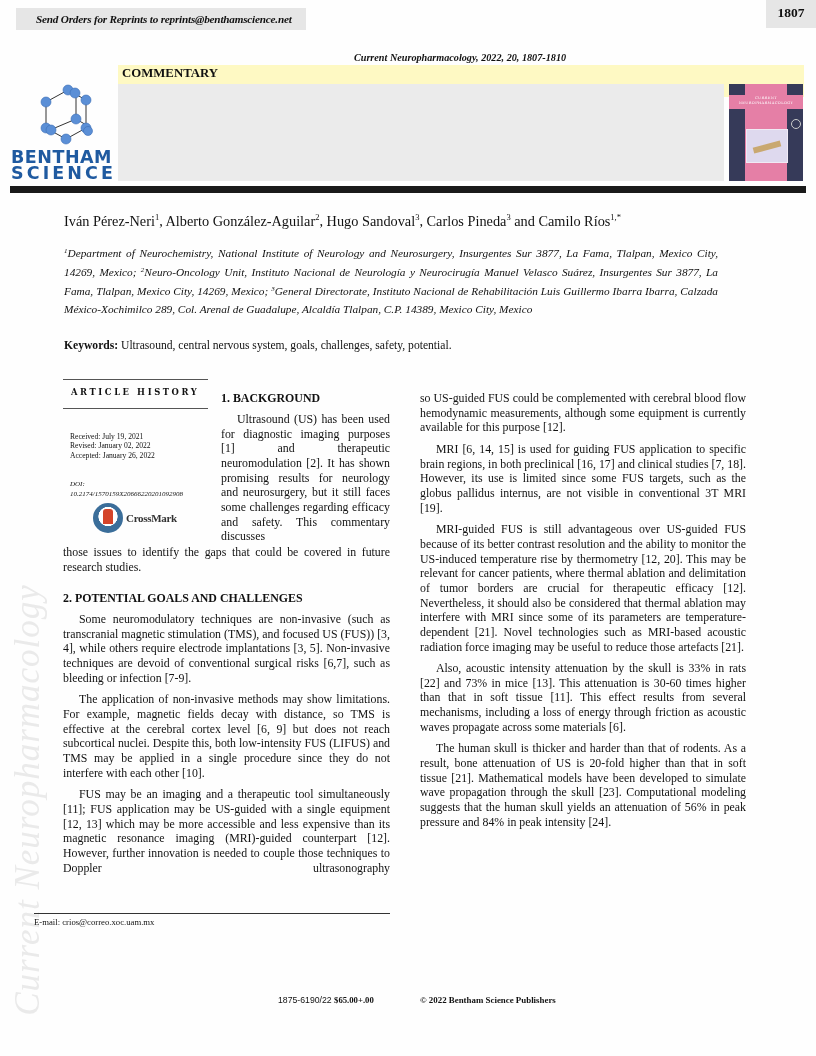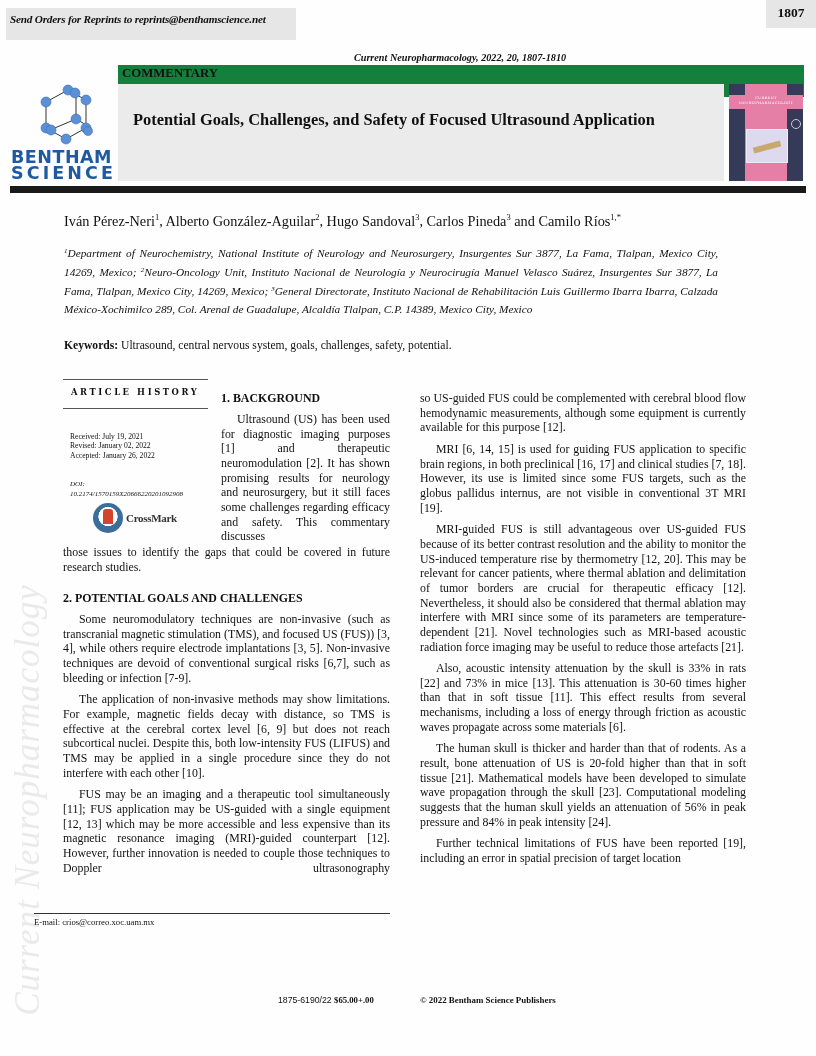--- a/index.html
+++ b/index.html
@@ -5,35 +5,35 @@
   html, body { margin: 0; padding: 0; }
   body {
     width: 816px; height: 1056px; position: relative; overflow: hidden;
     background: #fefefe; color: #111;
     font-family: "Liberation Serif", "DejaVu Serif", serif;
   }
   .abs { position: absolute; }
 
   
   #reprints {
-    left: 6px; top: 8px; height: 32px; width: 290px;
+    left: 16px; top: 8px; height: 22px; width: 290px;
     background: #e6e6e6; font-style: italic; font-weight: bold;
-    font-size: 11.2px; line-height: 22px; padding-left: 4px; box-sizing: border-box;
+    font-size: 11.2px; line-height: 22px; padding-left: 20px; box-sizing: border-box;
     white-space: nowrap; letter-spacing: -0.2px;
   }
   #pagenum {
     left: 766px; top: 0px; width: 50px; height: 28px; background: #e6e6e6;
     font-weight: bold; font-size: 13.5px; line-height: 26px; text-align: center;
   }
   #journal-citation {
     left: 300px; top: 52px; width: 320px; text-align: center;
     font-style: italic; font-size: 10.2px; font-weight: bold; white-space: nowrap;
   }
   #commentary-bar {
-    left: 118px; top: 65px; width: 686px; height: 32px; background: #15803d;
+    left: 118px; top: 65px; width: 686px; height: 32px; background: #fef9c3;
     font-weight: bold; font-size: 12.8px; line-height: 17px; padding-left: 4px; box-sizing: border-box;
   }
   #title-box {
     left: 118px; top: 84px; width: 606px; height: 97px; background: #ebebeb;
   }
   #article-title {
     left: 133px; top: 110px; width: 590px;
     font-weight: bold; font-size: 16.4px; line-height: 19px;
   }
   #logo { left: 8px; top: 84px; width: 106px; height: 100px; }
@@ -114,21 +114,20 @@
 <body>
 
 <div class="abs" id="watermark">Current Neuropharmacology</div>
 
 <div class="abs" id="reprints">Send Orders for Reprints to reprints@benthamscience.net</div>
 <div class="abs" id="pagenum">1807</div>
 <div class="abs" id="journal-citation">Current Neuropharmacology, 2022, 20, 1807-1810</div>
 <div class="abs" id="commentary-bar">COMMENTARY</div>
 <div class="abs" id="title-box"></div>
 <div class="abs" id="article-title">
-  <div>Potential Goals, Challenges, and Safety of Focused Ultrasound Application</div>
 </div>
 
 <div class="abs" id="logo">
   <svg class="abs" id="logo-mol" viewBox="0 0 80 62">
     <g stroke="#333" stroke-width="1" fill="none">
       <line x1="38" y1="6" x2="56" y2="16"></line>
         <line x1="38" y1="6" x2="16" y2="18"></line>
       <line x1="16" y1="18" x2="16" y2="44"></line>
         <line x1="56" y1="16" x2="56" y2="44"></line>
       <line x1="16" y1="44" x2="36" y2="55"></line>
@@ -208,21 +207,20 @@
   <p>The application of non-invasive methods may show limitations. For example, magnetic fields decay with distance, so TMS is effective at the cerebral cortex level [6, 9] but does not reach subcortical nuclei. Despite this, both low-intensity FUS (LIFUS) and TMS may be applied in a single procedure since they do not interfere with each other [10].</p>
   <p class="last-line-just">FUS may be an imaging and a therapeutic tool simultaneously [11]; FUS application may be US-guided with a single equipment [12, 13] which may be more accessible and less expensive than its magnetic resonance imaging (MRI)-guided counterpart [12]. However, further innovation is needed to couple those techniques to Doppler ultrasonography</p>
 </div>
 
 <div class="col" id="right-col">
   <p class="noind">so US-guided FUS could be complemented with cerebral blood flow hemodynamic measurements, although some equipment is currently available for this purpose [12].</p>
   <p>MRI [6, 14, 15] is used for guiding FUS application to specific brain regions, in both preclinical [16, 17] and clinical studies [7, 18]. However, its use is limited since some FUS targets, such as the globus pallidus internus, are not visible in conventional 3T MRI [19].</p>
   <p>MRI-guided FUS is still advantageous over US-guided FUS because of its better contrast resolution and the ability to monitor the US-induced temperature rise by thermometry [12, 20]. This may be relevant for cancer patients, where thermal ablation and delimitation of tumor borders are crucial for therapeutic efficacy [12]. Nevertheless, it should also be considered that thermal ablation may interfere with MRI since some of its parameters are temperature-dependent [21]. Novel technologies such as MRI-based acoustic radiation force imaging may be useful to reduce those artefacts [21].</p>
   <p>Also, acoustic intensity attenuation by the skull is 33% in rats [22] and 73% in mice [13]. This attenuation is 30-60 times higher than that in soft tissue [11]. This effect results from several mechanisms, including a loss of energy through friction as acoustic waves propagate across some materials [6].</p>
   <p>The human skull is thicker and harder than that of rodents. As a result, bone attenuation of US is 20-fold higher than that in soft tissue [21]. Mathematical models have been developed to simulate wave propagation through the skull [23]. Computational modeling suggests that the human skull yields an attenuation of 56% in peak pressure and 84% in peak intensity [24].</p>
-  <p>Further technical limitations of FUS have been reported [19], including an error in spatial precision of target location</p>
 </div>
 
 <div class="abs" id="footnote-rule"></div>
 <div class="abs" id="footnote">
   <div>E-mail: crios@correo.xoc.uam.mx</div>
 </div>
 <div class="abs" id="issn"><span>1875-6190/22 </span><b>$65.00+.00</b></div>
 <div class="abs" id="copyright">© 2022  Bentham Science Publishers</div>
 
 </body></html>

